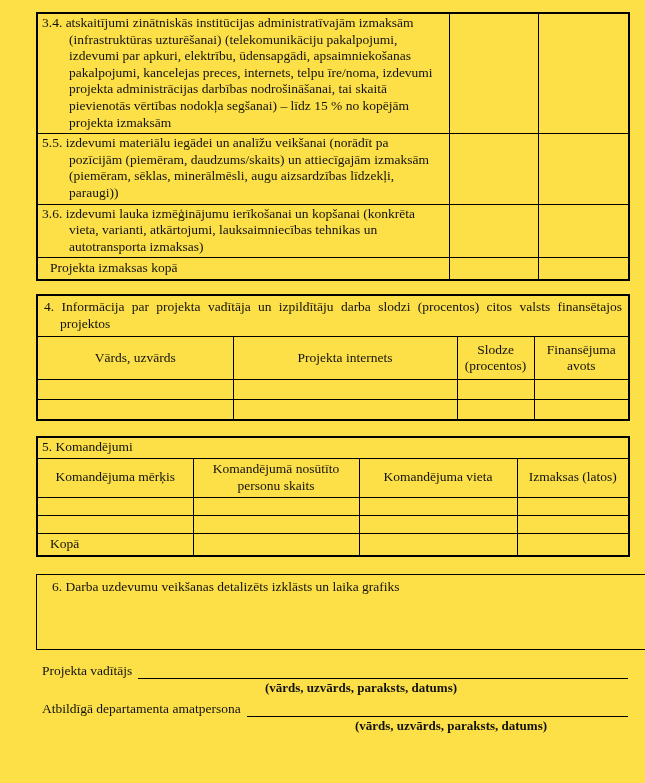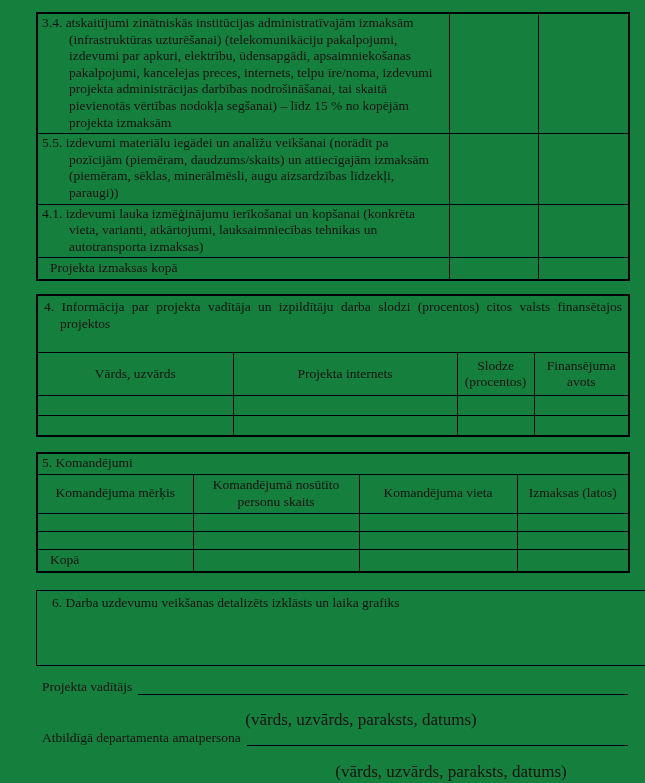--- a/index.html
+++ b/index.html
@@ -1,19 +1,19 @@
 <!DOCTYPE html>
 <html><head>
 <meta charset="utf-8">
 <style>
   html,body{margin:0;padding:0;background:#ffffff;}
   .page{
     position:relative;
     width:645px;height:783px;
-    background:#15803d;
+    background:#fde047;
     font-family:"Liberation Serif","DejaVu Serif",serif;
     color:#111111;
     font-size:13.5px;
     line-height:1.23;
     overflow:hidden;
   }
   .content{position:absolute;left:36px;top:12px;width:592px;}
 
   table{border-collapse:collapse;width:592px;table-layout:fixed;}
   table{border:2px solid #000;}
@@ -21,45 +21,45 @@
 
   
   .costs col.c1{width:412px;} .costs col.c2{width:89px;} .costs col.c3{width:91px;}
   td.hang{padding-left:31px;text-indent:-27px;}
   td.totalrow{padding:2px 12px;}
 
   
   .workload{margin-top:13px;}
   .workload col.c1{width:196px;} .workload col.c2{width:224px;}
   .workload col.c3{width:77px;} .workload col.c4{width:95px;}
-  td.tbltitle{text-align:justify;padding:3px 6px 20px 6px;font-family:Liberation Serif, serif;}
+  td.tbltitle{text-align:justify;padding:3px 6px 4px 6px;font-family:Liberation Serif, serif;}
   td.tbltitle .hangwrap{display:block;padding-left:16px;text-indent:-16px;}
   td.head{ text-align:center;vertical-align:middle;padding:2px 3px;}
   .workload td.head{height:38px;}
   .workload tr.empty td{height:16px;}
 
   
   .trips{margin-top:15px;}
   .trips col.c1{width:156px;} .trips col.c2{width:166px;}
   .trips col.c3{width:158px;} .trips col.c4{width:112px;}
   .trips td.head{height:34px;}
   .trips tr.empty td{height:14px;}
   .trips td.totalrow{height:17px;vertical-align:middle;}
 
   
   .box6{margin-top:17px;border:1.5px solid #000;height:66px;padding:4px 15px;width:579px;}
 
   .declaration{margin:20px 0 0 2px;}
 
-  .sigrow{display:flex;align-items:flex-start;margin-left:6px;}
+  .sigrow{display:flex;align-items:flex-end;margin-left:6px;}
   .sigrow .siglabel{white-space:nowrap;padding-right:6px;}
   .sigrow .sigline{flex:1;border-bottom:1.5px solid #000;height:15px;}
   .sigrow1{margin-top:13px;}
-  .sigrow2{}
-  .sigcap{font-size:17px;line-height:1.1;margin-top:16px;}
+  .sigrow2{margin-top:5px;}
+  .sigcap{font-size:13px;line-height:1.1;margin-top:2px;font-weight:bold;}
   .sigcap1{margin-left:80px;width:490px;text-align:center;}
   .sigcap2{margin-left:250px;width:330px;text-align:center;}
 </style>
 </head>
 <body>
 
 <div class="page">
   <div class="content">
 
     <table class="costs">
@@ -73,21 +73,21 @@
         <td class="hang">3.4. atskaitījumi zinātniskās institūcijas administratīvajām izmaksām (infrastruktūras uzturēšanai) (telekomunikāciju pakalpojumi, izdevumi par apkuri, elektrību, ūdensapgādi, apsaimniekošanas pakalpojumi, kancelejas preces, internets, telpu īre/noma, izdevumi projekta administrācijas darbības nodrošināšanai, tai skaitā pievienotās vērtības nodokļa segšanai) – līdz 15 % no kopējām projekta izmaksām</td>
         <td></td>
         <td></td>
       </tr>
       <tr>
         <td class="hang">5.5. izdevumi materiālu iegādei un analīžu veikšanai (norādīt pa pozīcijām (piemēram, daudzums/skaits) un attiecīgajām izmaksām (piemēram, sēklas, minerālmēsli, augu aizsardzības līdzekļi, paraugi))</td>
         <td></td>
         <td></td>
       </tr>
       <tr>
-        <td class="hang">4.1. izdevumi lauka izmēģinājumu ierīkošanai un kopšanai (konkrēta vieta, varianti, atkārtojumi, lauksaimniecības tehnikas un autotransporta izmaksas)</td>
+        <td class="hang">3.6. izdevumi lauka izmēģinājumu ierīkošanai un kopšanai (konkrēta vieta, varianti, atkārtojumi, lauksaimniecības tehnikas un autotransporta izmaksas)</td>
         <td></td>
         <td></td>
       </tr>
       <tr>
         <td class="totalrow">Projekta izmaksas kopā</td>
         <td></td>
         <td></td>
       </tr>
     </tbody>
       </table>

